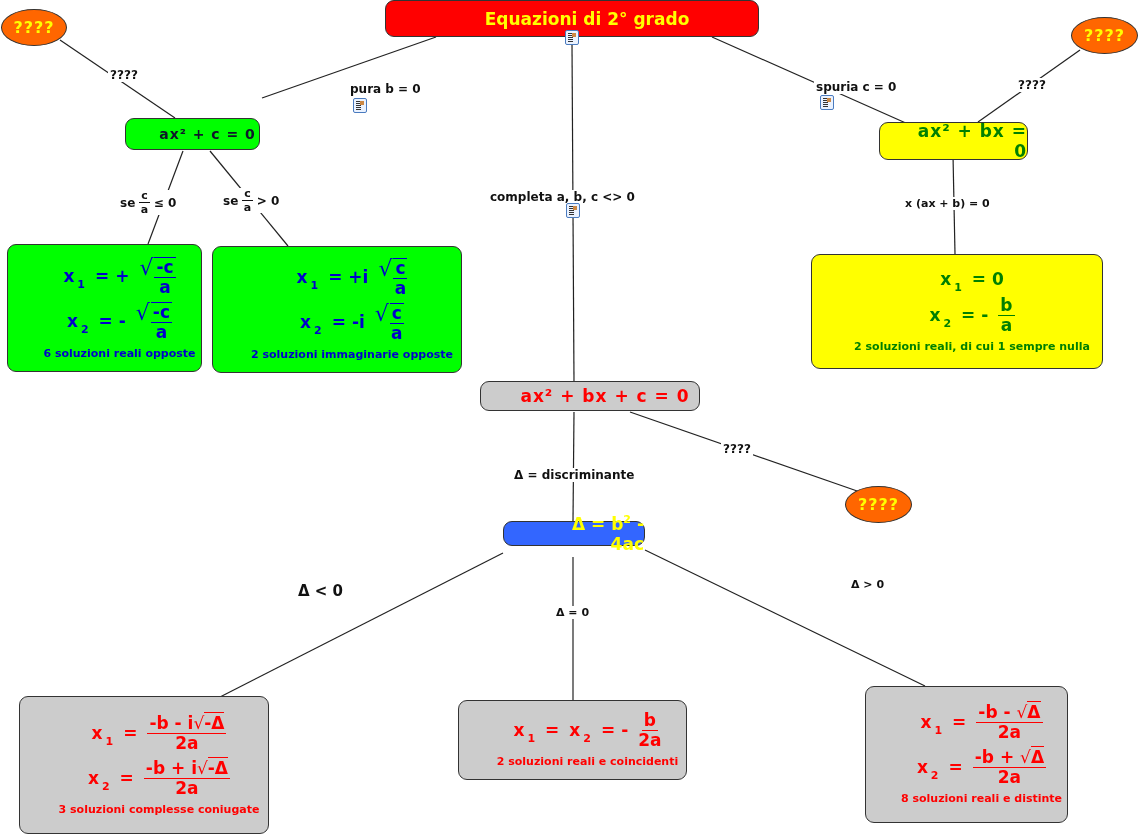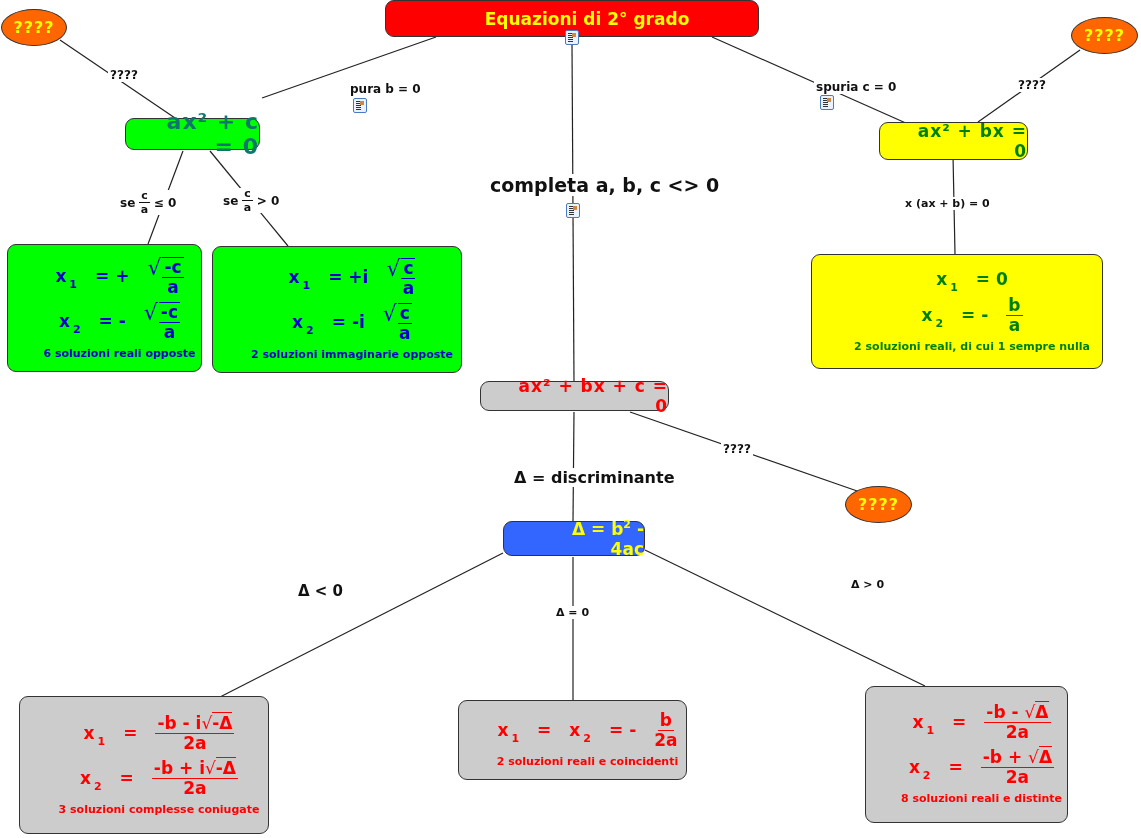--- a/index.html
+++ b/index.html
@@ -16,21 +16,21 @@
              display:flex; align-items:center; justify-content:center; letter-spacing:1px; }
   .label { position:absolute; font-weight:bold; font-size:12px; color:#111; background:#fff;
            white-space:nowrap; padding:0 2px; }
   .doc-icon { position:absolute; width:14px; height:15px; box-sizing:border-box;
               border:1px solid #4a7bbf; border-radius:2px; background:#eaf2ff; }
   .doc-icon::before { content:""; position:absolute; left:2px; top:2px; width:5px; height:9px;
               background:repeating-linear-gradient(#333 0 1px, transparent 1px 2px); }
   .doc-icon::after { content:""; position:absolute; right:2px; top:2px; width:4px; height:4px;
               background:#c84; }
 
-  .eq { font-size:17px; line-height:1.1; white-space:nowrap; display:flex; align-items:center; justify-content:center; gap:18px; }
+  .eq { font-size:17px; line-height:1.1; white-space:nowrap; display:flex; align-items:center; justify-content:center; gap:10px; }
   .sub { font-size:11px; position:relative; top:6px; margin-left:3px; }
   .frac { display:inline-flex; flex-direction:column; align-items:center; vertical-align:middle; line-height:1; }
   .frac .num { padding:0 2px 1px 2px; border-bottom:1.5px solid currentColor; }
   .frac .den { padding-top:1px; }
   .sqrt { display:inline-flex; align-items:stretch; }
   .sqrt .rad { font-weight:normal; font-size:22px; margin-right:1px; line-height:1; }
   .sqrt .body { border-top:1.5px solid currentColor; padding-top:1px; display:inline-flex; align-items:center; }
   .caption { font-size:11px; margin-top:6px; white-space:nowrap; }
   .small-frac { font-size:11px; }
 </style>
@@ -65,21 +65,21 @@
   <span>????</span>
   </div>
 <div class="ellipse" style="left:845px;top:486px;width:67px;height:37px;">
   <span>????</span>
   </div>
 
 <div class="label" style="left:324px;top:82px;margin-left:24px;">pura b = 0</div>
 <div class="doc-icon" style="left:353px;top:98px;"></div>
 <div class="label" style="left:814px;top:80px;">spuria c = 0</div>
 <div class="doc-icon" style="left:820px;top:95px;"></div>
-<div class="label" style="left:488px;top:174px;font-size:19px;">completa a, b, c &lt;&gt; 0</div>
+<div class="label" style="left:488px;top:190px;font-size:12px;">completa a, b, c &lt;&gt; 0</div>
 <div class="doc-icon" style="left:566px;top:203px;"></div>
 <div class="label" style="left:108px;top:68px;">????</div>
 <div class="label" style="left:1016px;top:78px;">????</div>
 <div class="label" style="left:721px;top:442px;">????</div>
 
 <div class="label" style="left:118px;top:190px;display:flex;align-items:center;gap:4px;">
   <span>se</span>
   <span class="frac small-frac">
       <span class="num">c</span>
       <span class="den">a</span>
@@ -88,35 +88,35 @@
 </div>
 <div class="label" style="left:221px;top:188px;display:flex;align-items:center;gap:4px;">
   <span>se</span>
   <span class="frac small-frac">
       <span class="num">c</span>
       <span class="den">a</span>
     </span>
   <span>&gt; 0</span>
 </div>
 <div class="label" style="left:903px;top:197px;font-size:11px;">x (ax + b) = 0</div>
-<div class="label" style="left:512px;top:468px;font-size:16px;">Δ = discriminante</div>
+<div class="label" style="left:512px;top:468px;font-size:12px;">Δ = discriminante</div>
 <div class="label" style="left:296px;top:582px;font-size:15px;">Δ &lt; 0</div>
 <div class="label" style="left:554px;top:606px;font-size:11px;">Δ = 0</div>
 <div class="label" style="left:849px;top:578px;font-size:11px;">Δ &gt; 0</div>
 
-<div class="node" style="left:125px;top:118px;width:135px;height:32px;background:#00ff00;color:#0f766e;font-size:22px;letter-spacing:1px;">
+<div class="node" style="left:125px;top:118px;width:135px;height:32px;background:#00ff00;color:#0f172a;font-size:14px;letter-spacing:1px;">
   <span>ax² + c = 0</span>
 </div>
 <div class="node" style="left:879px;top:122px;width:149px;height:38px;background:#ffff00;color:#008000;font-size:17px;letter-spacing:1px;">
   <span>ax² + bx = 0</span>
 </div>
-<div class="node" style="left:480px;top:381px;width:189px;height:30px;background:#cccccc;color:#ff0000;font-size:17px;letter-spacing:1px;">
+<div class="node" style="left:480px;top:381px;width:220px;height:30px;background:#cccccc;color:#ff0000;font-size:17px;letter-spacing:1px;">
   <span>ax² + bx + c = 0</span>
 </div>
-<div class="node" style="left:503px;top:521px;width:142px;height:35px;background:#3366ff;color:#ffff00;font-size:17px;">
+<div class="node" style="left:503px;top:521px;width:142px;height:25px;background:#3366ff;color:#ffff00;font-size:17px;">
   <span><span>Δ = b</span><sup style="font-size:11px;">2</sup> <span>- 4ac</span></span>
 </div>
 
 <div class="node" style="left:7px;top:244px;width:195px;height:128px;background:#00ff00;color:#0000cc;">
   <div class="eq">
     <span><span>x</span><span class="sub">1</span></span>
     <span>= +</span>
     <span class="sqrt">
         <span class="rad">√</span>
         <span class="body">

